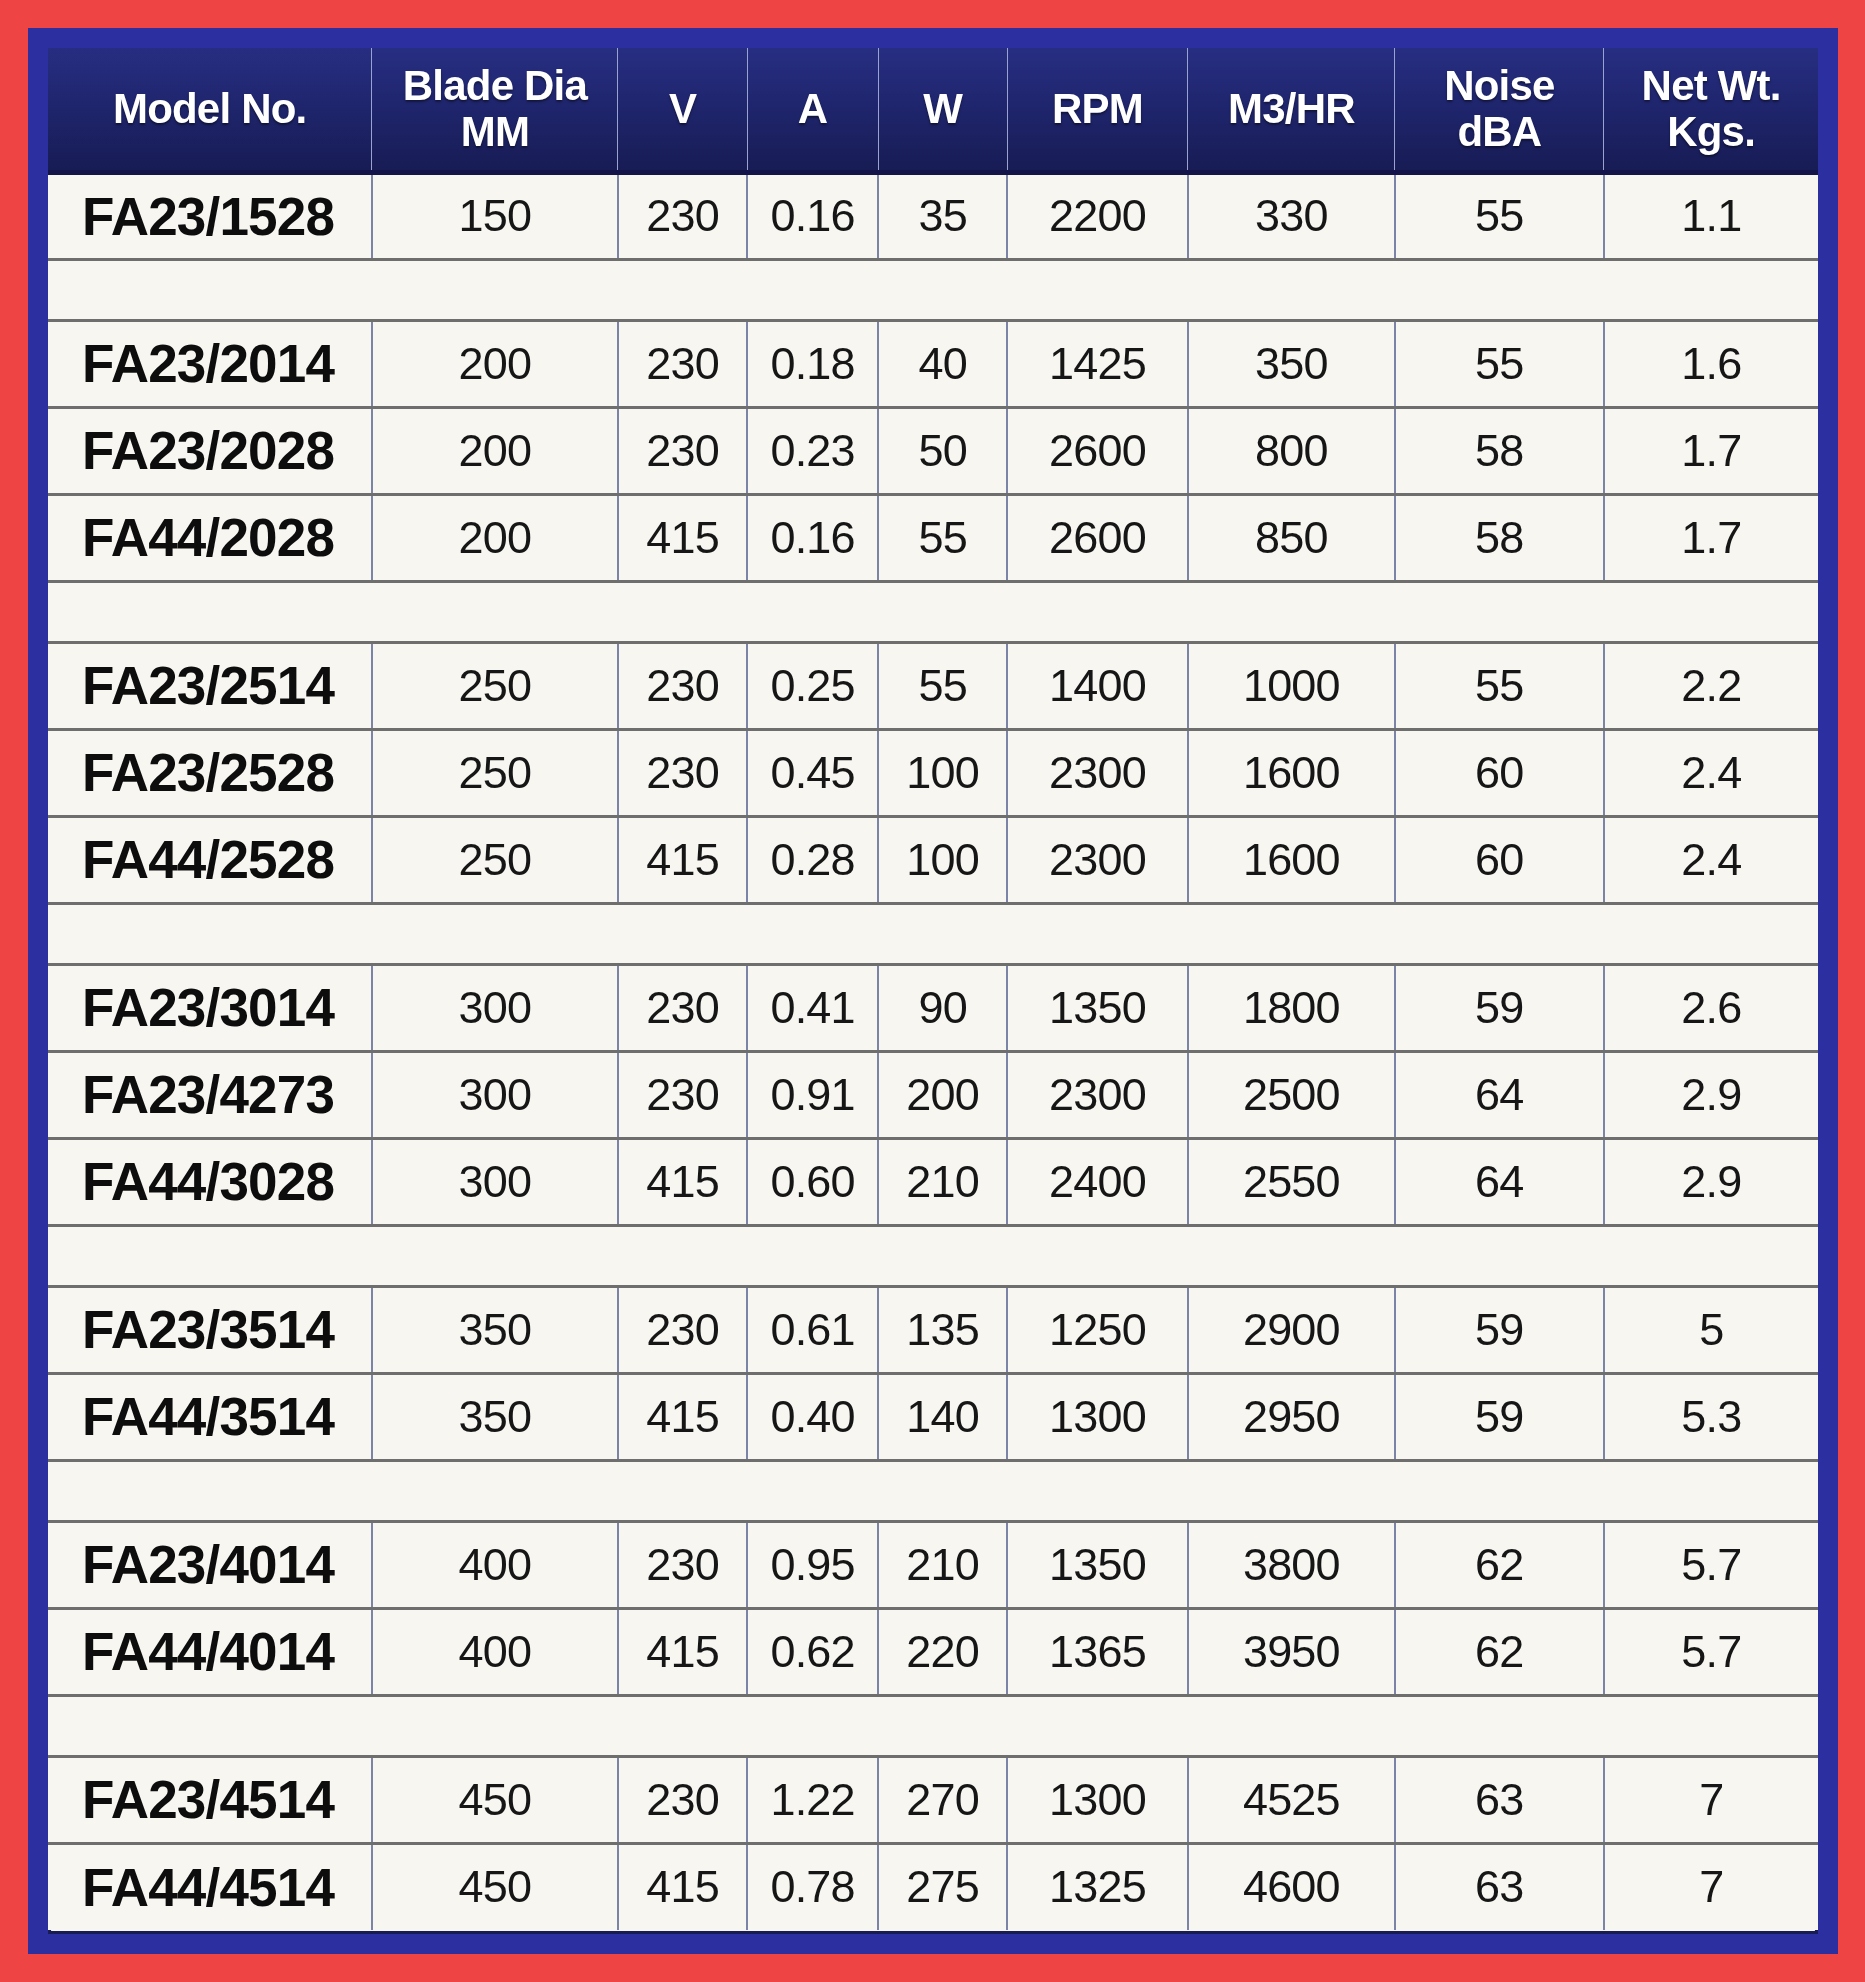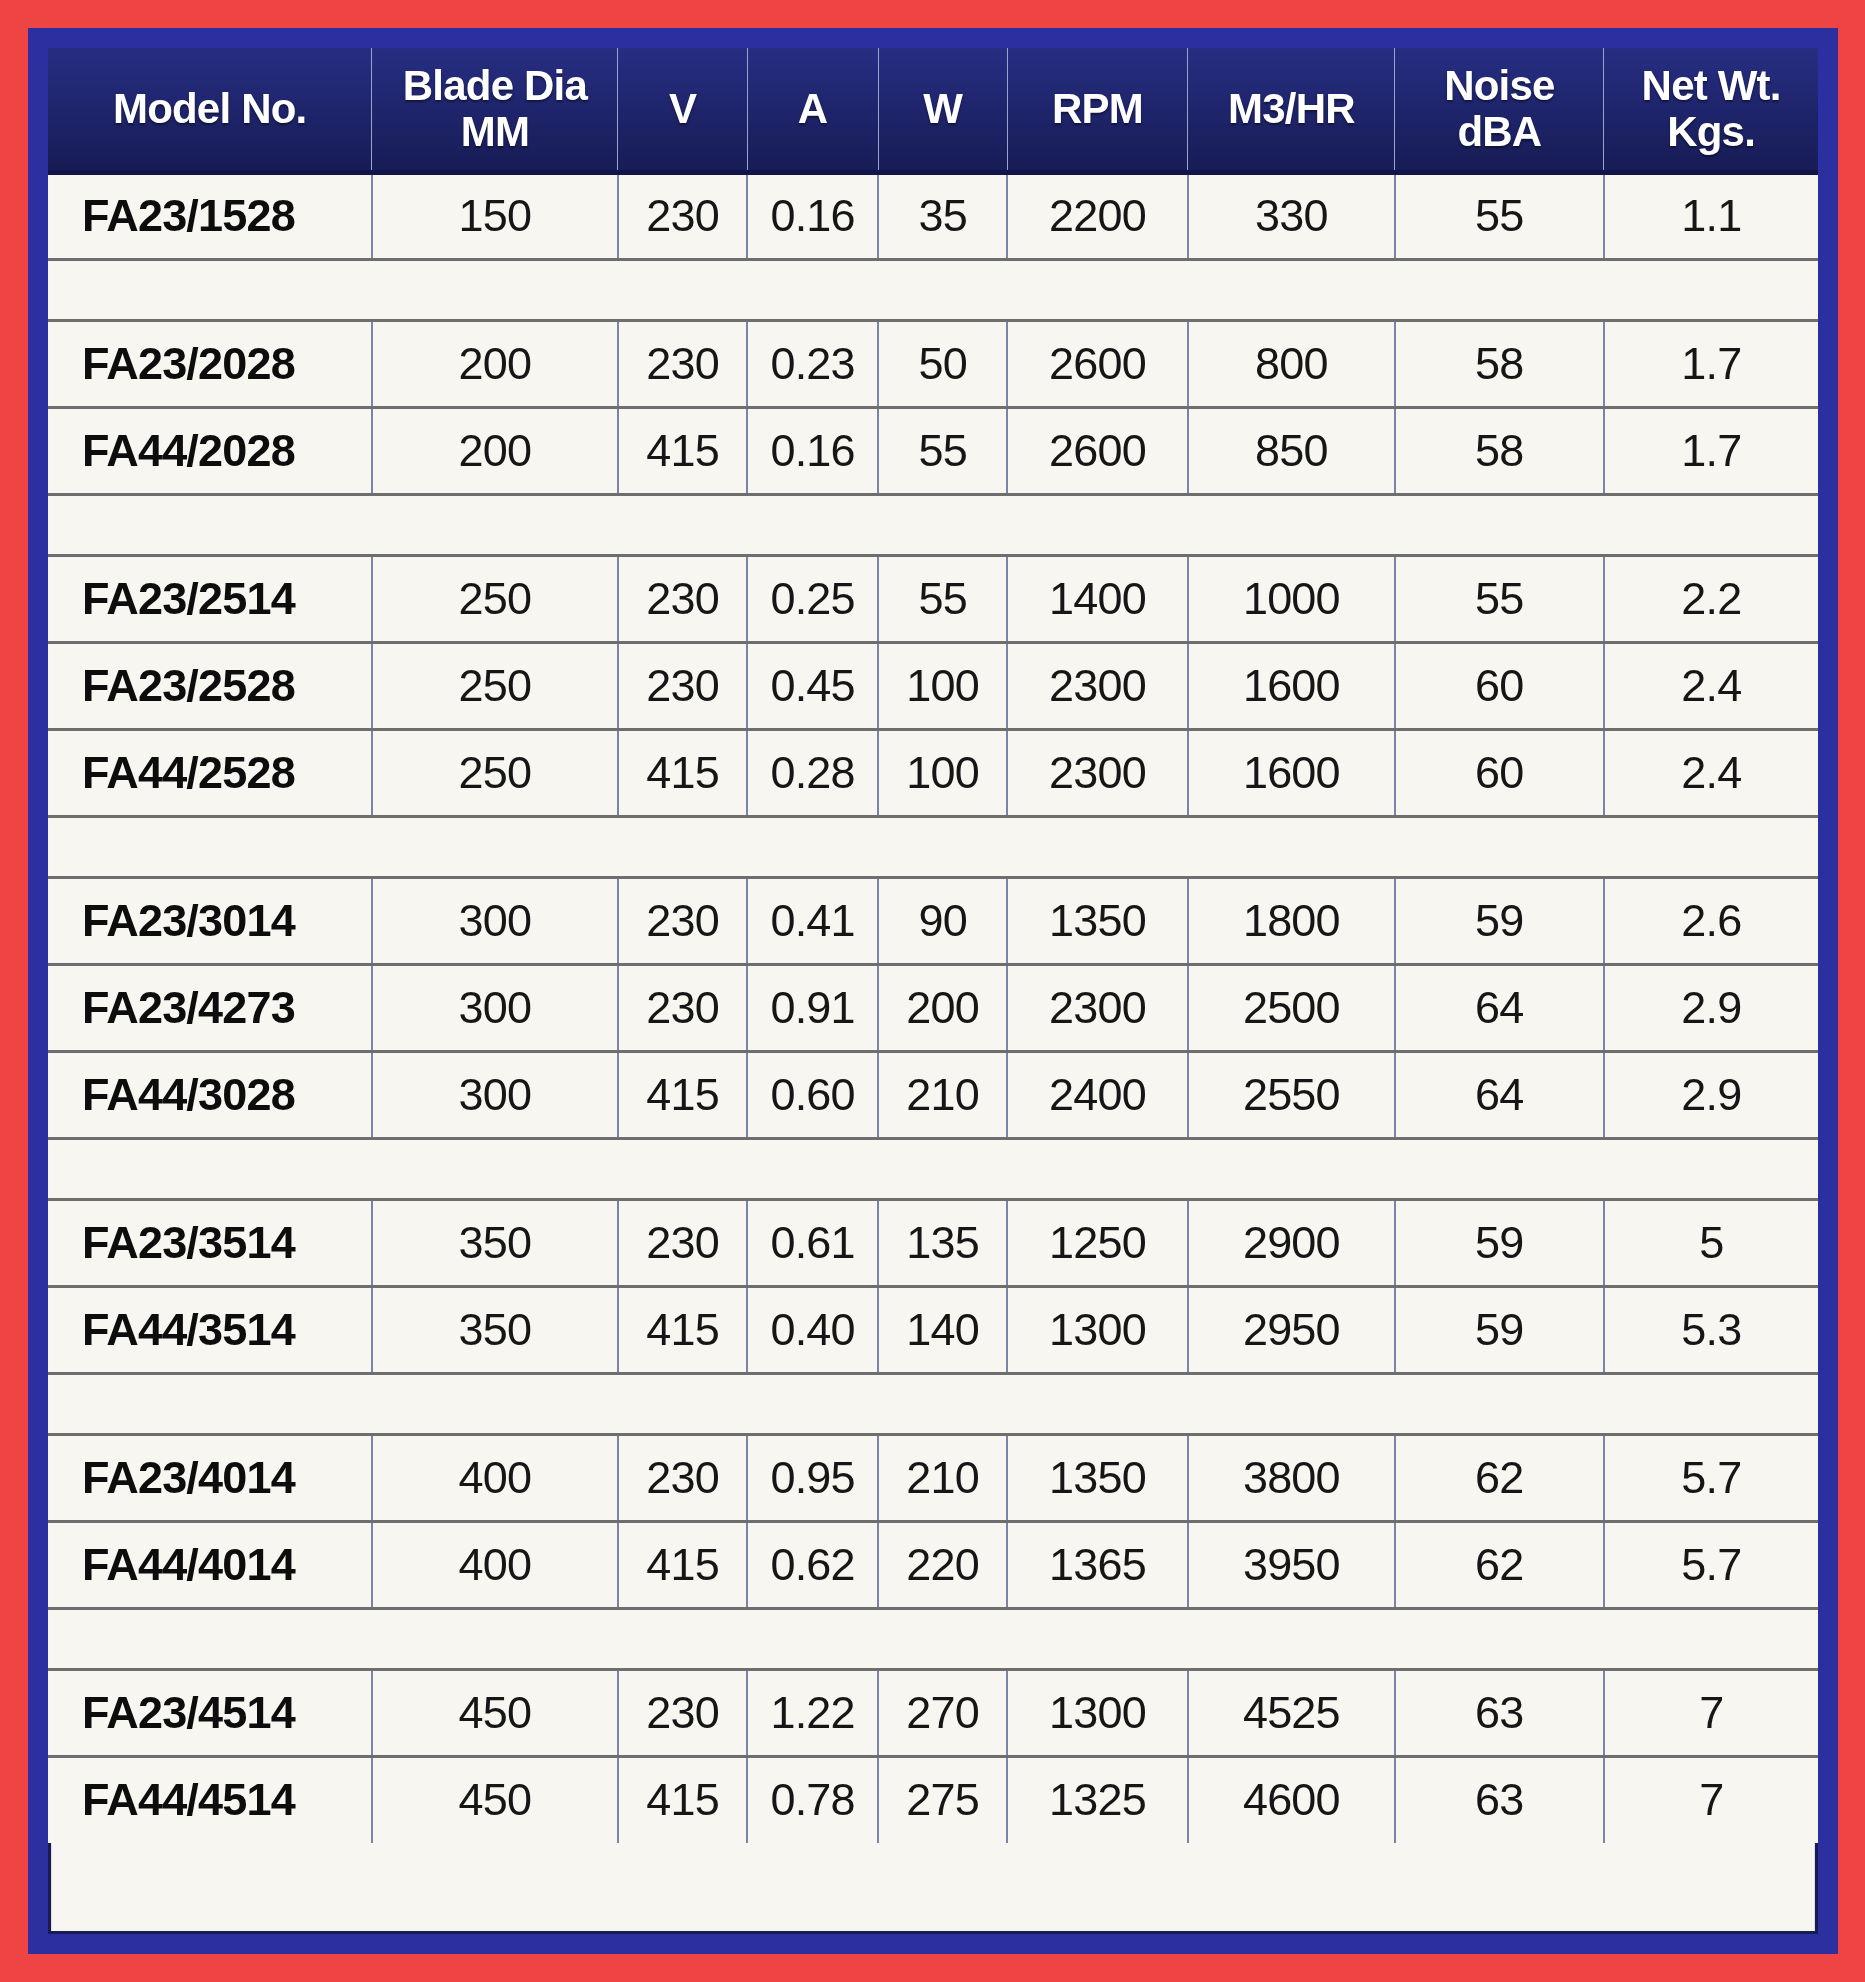--- a/index.html
+++ b/index.html
@@ -62,21 +62,21 @@
   }
   tbody tr.data-row td + td{ border-left:2.3px solid var(--col-line); }
   tbody tr.data-row{ border-top:3.1px solid var(--grid-gray); }
   tbody tr.data-row:first-child{ border-top:none; }
   tbody tr.spacer-row{ border-top:3.1px solid var(--grid-gray); }
   tbody tr.spacer-row td{ height:61px; background:var(--row-bg); }
   td.model-cell{
     font-weight:bold;
     text-align:left;
     padding-left:34px;
-    font-size:45px;
+    font-size:53px;
     letter-spacing:-0.8px;
     color:#0d0d0d;
   }
 </style>
 </head>
 <body>
 
 <div class="page">
   <div class="frame">
     <table class="spec-table">
@@ -113,20 +113,31 @@
             <td>35</td>
             <td>2200</td>
             <td>330</td>
             <td>55</td>
             <td>1.1</td>
           </tr>
           <tr class="spacer-row">
             <td colspan="9"></td>
           </tr>
           <tr class="data-row">
+            <td class="model-cell">FA23/2014</td>
+            <td>200</td>
+            <td>230</td>
+            <td>0.18</td>
+            <td>40</td>
+            <td>1425</td>
+            <td>350</td>
+            <td>55</td>
+            <td>1.6</td>
+          </tr>
+          <tr class="data-row">
             <td class="model-cell">FA23/2028</td>
             <td>200</td>
             <td>230</td>
             <td>0.23</td>
             <td>50</td>
             <td>2600</td>
             <td>800</td>
             <td>58</td>
             <td>1.7</td>
           </tr>

